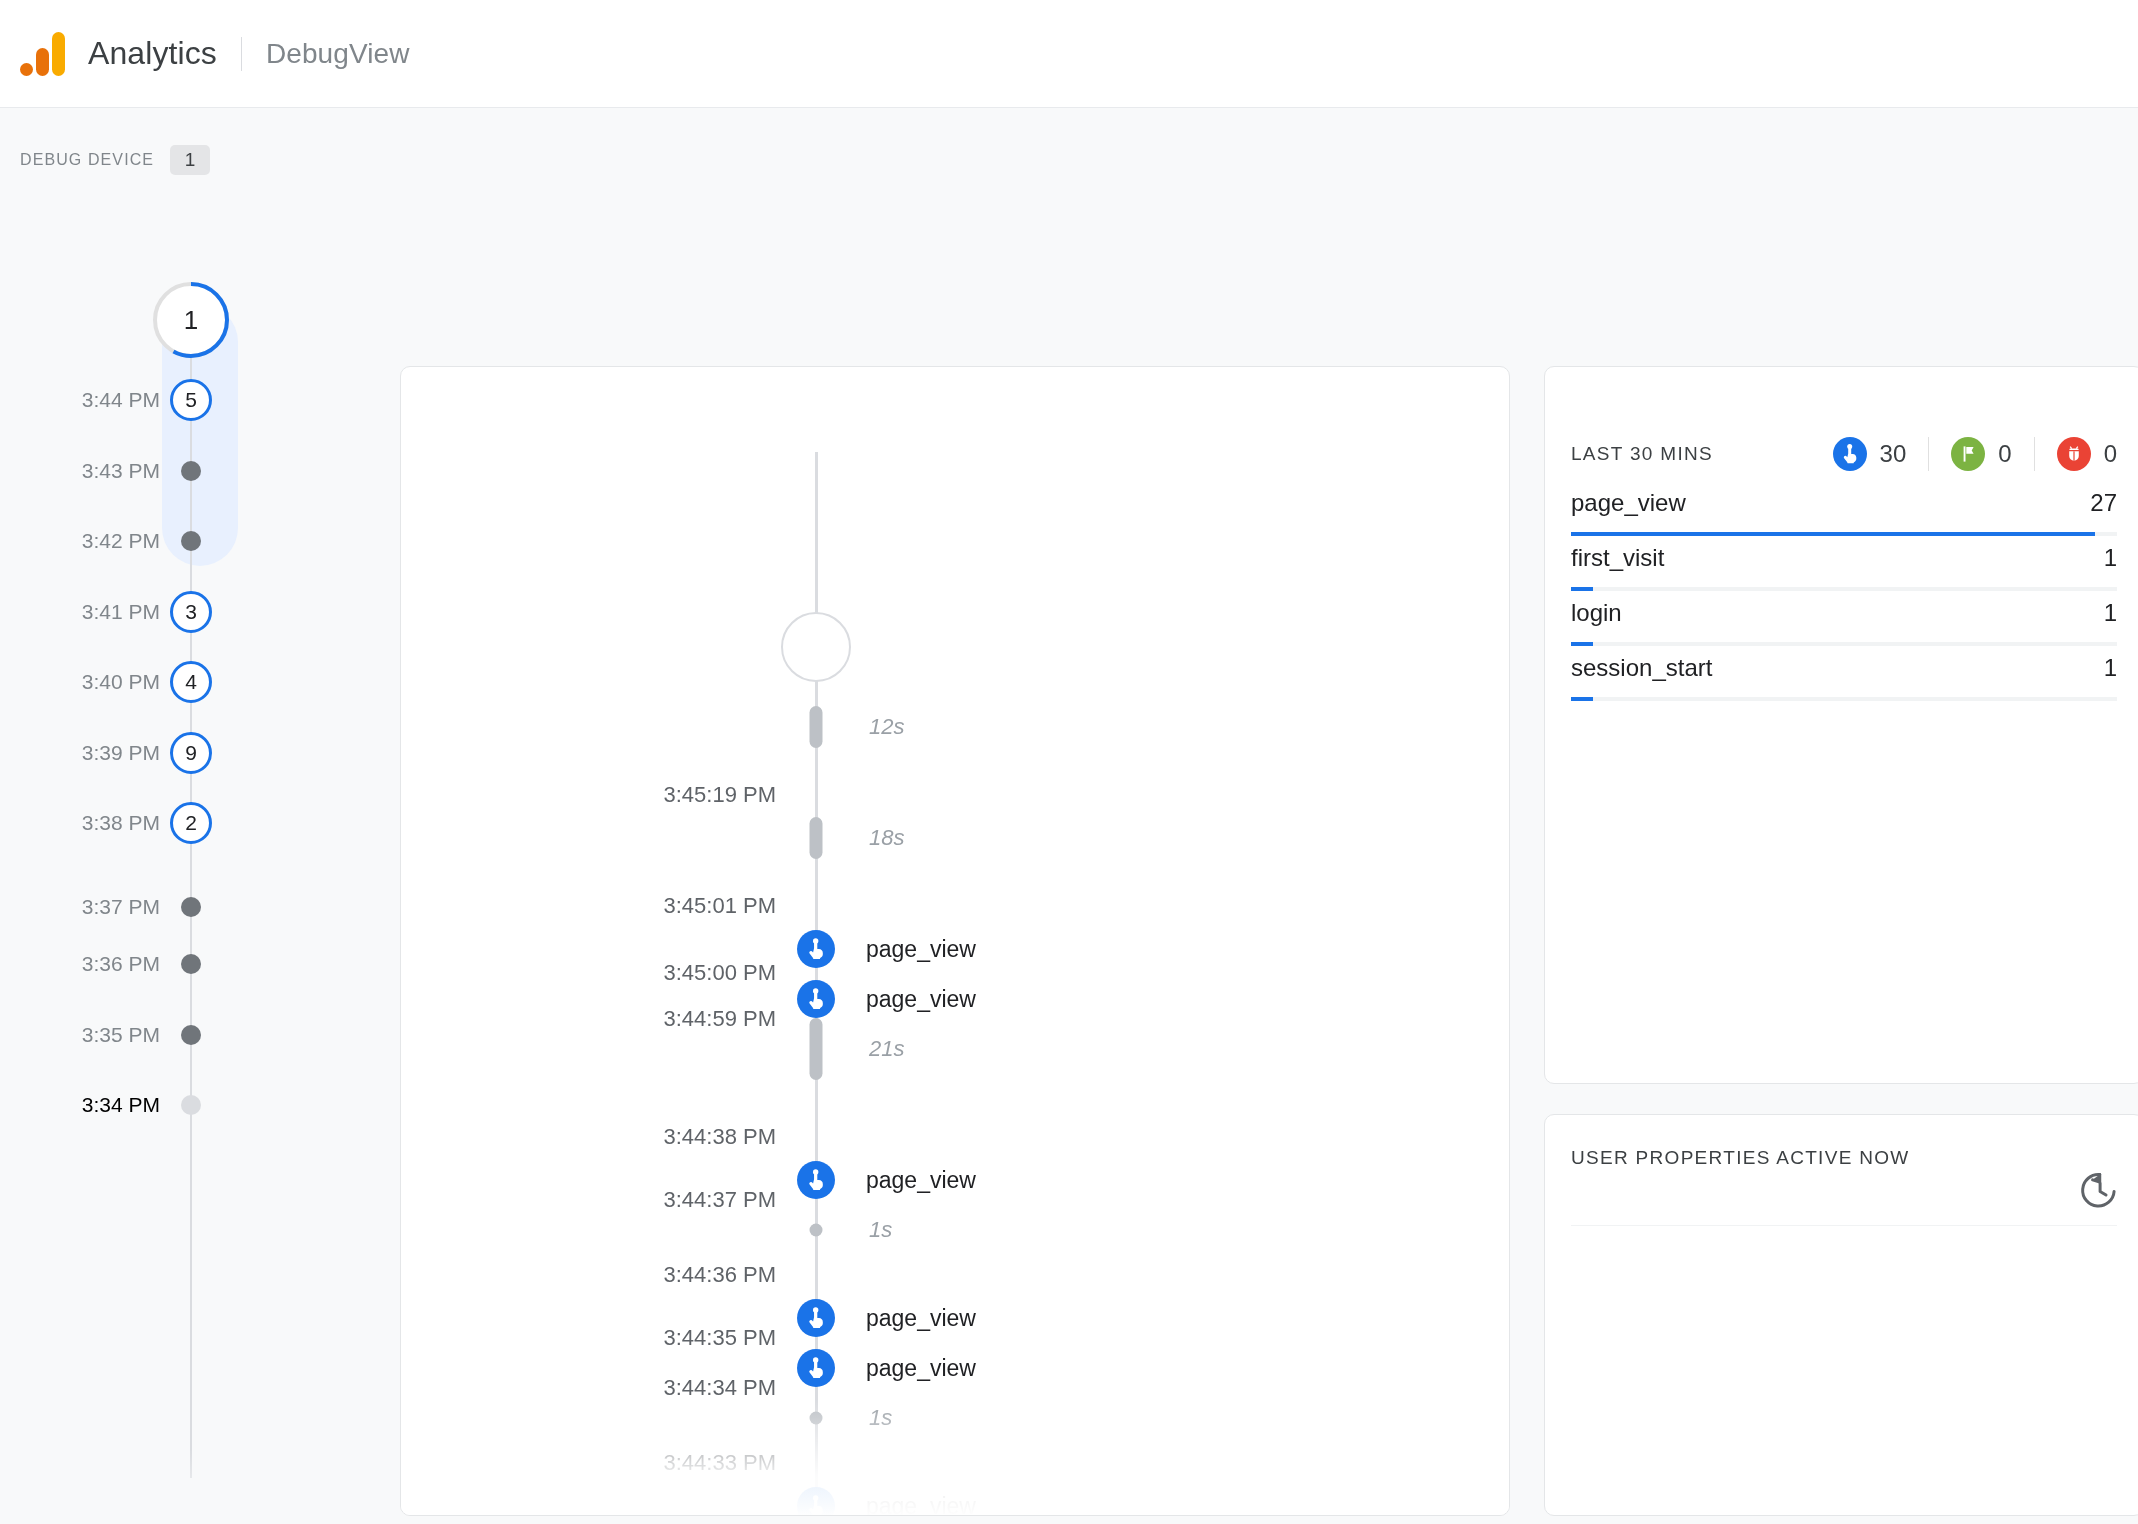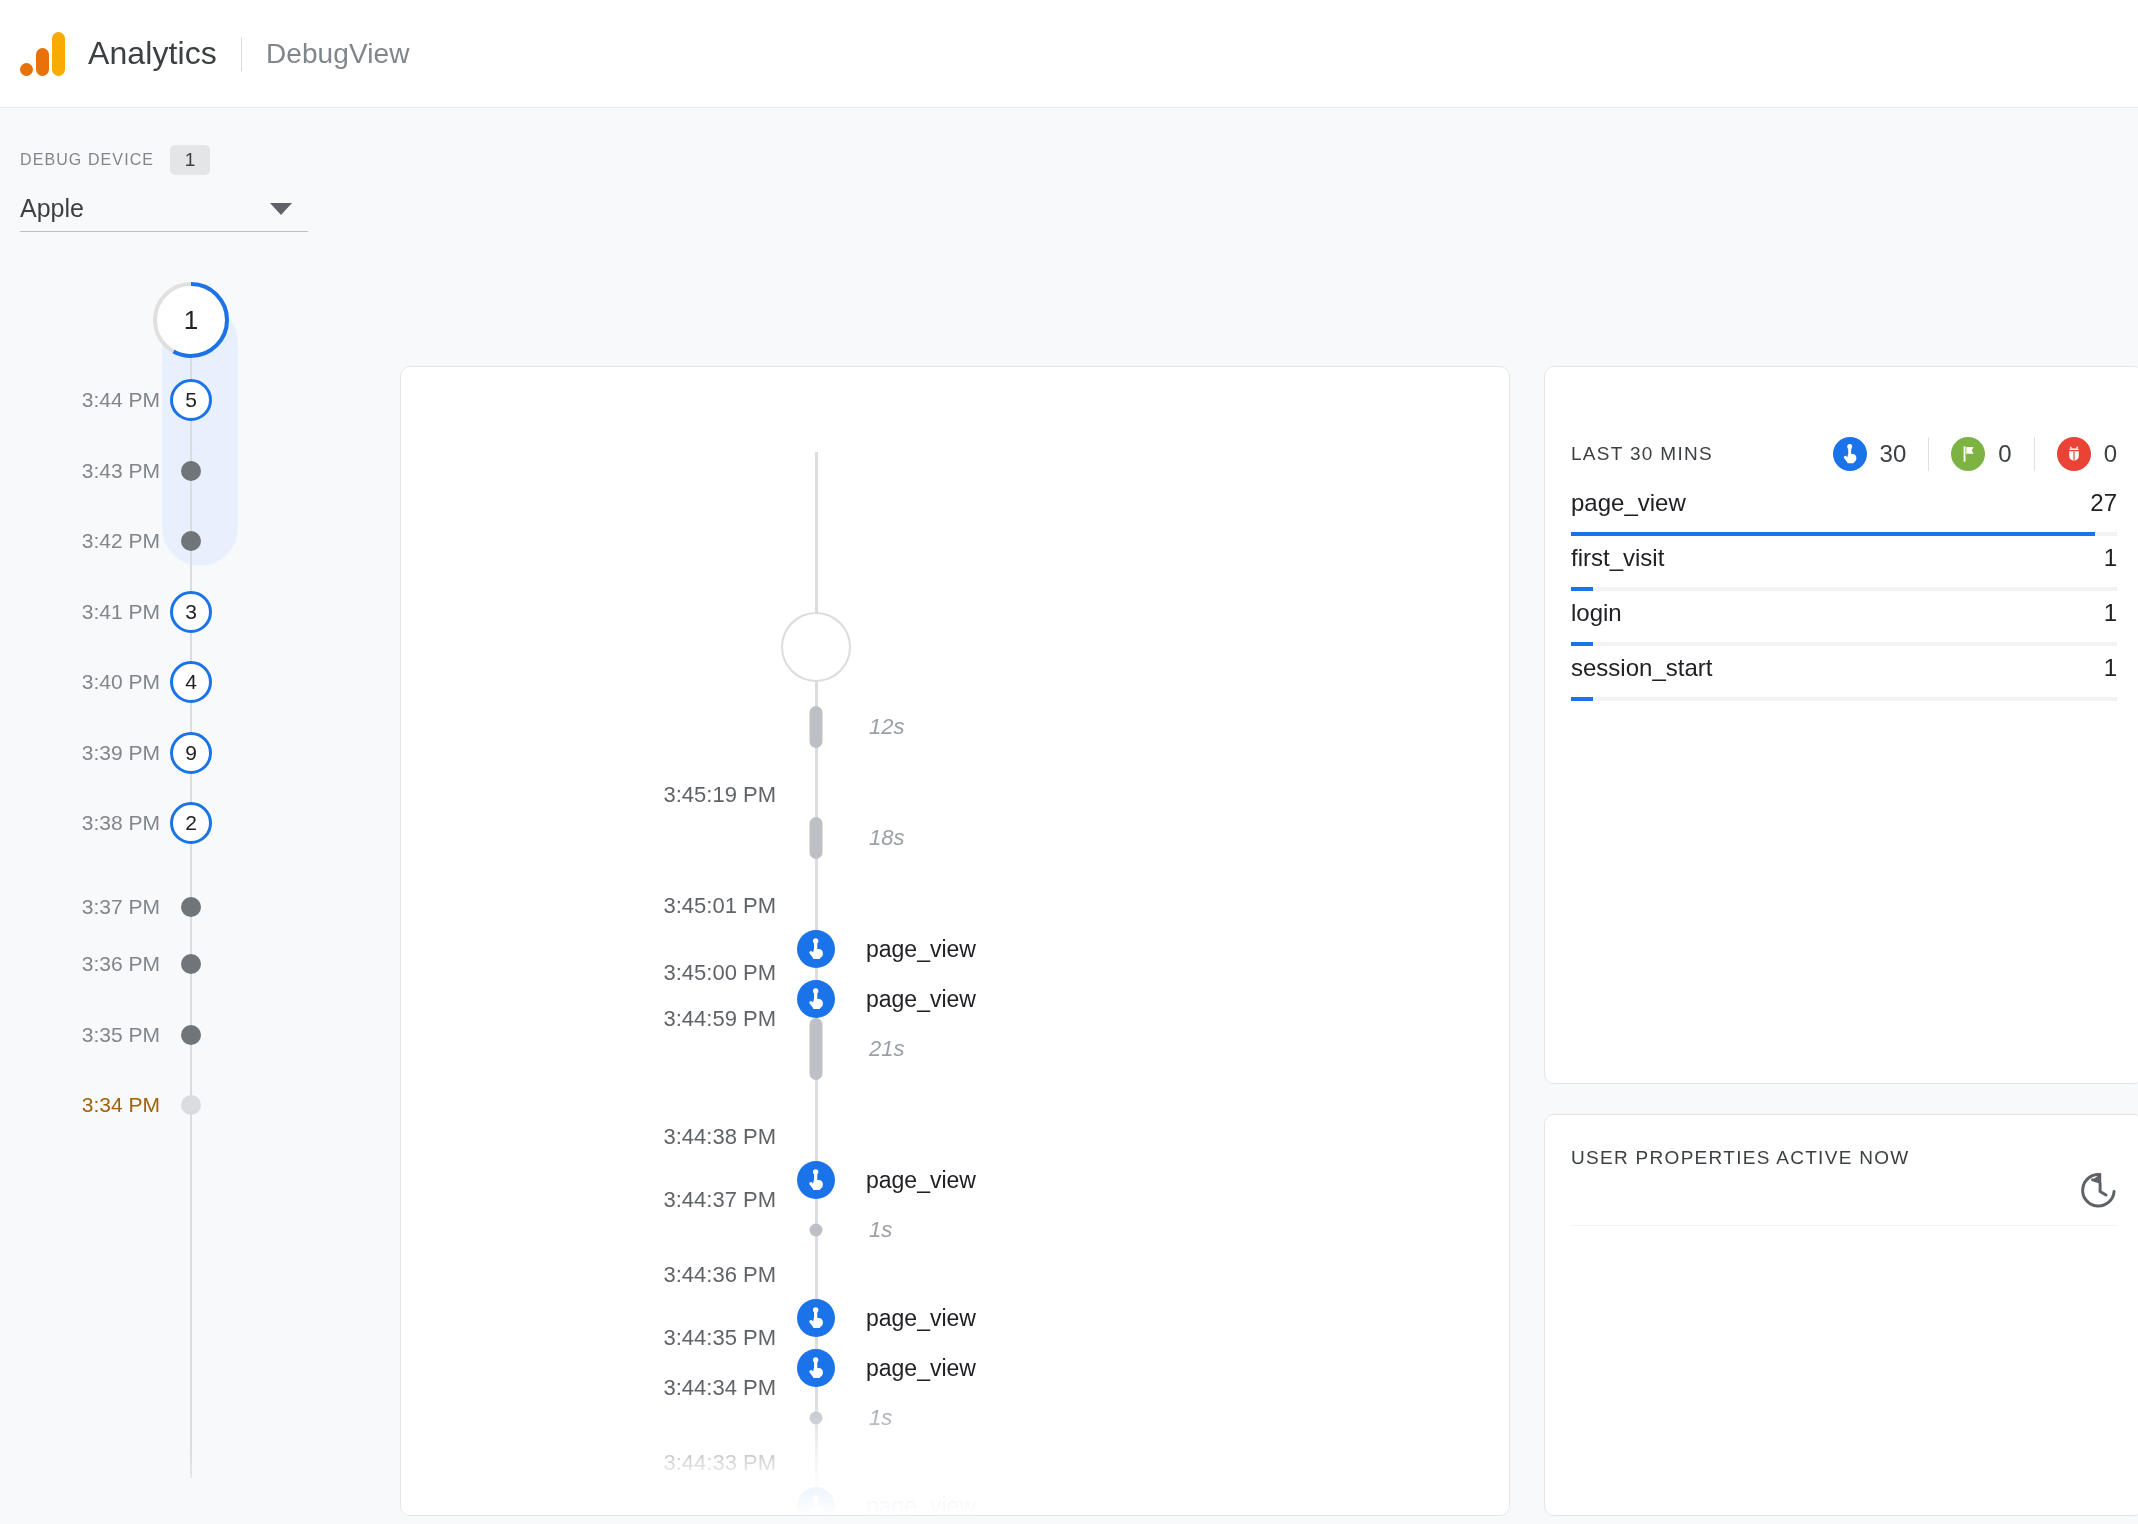--- a/index.html
+++ b/index.html
@@ -136,24 +136,20 @@
     <span class="app-sub">DebugView</span>
   </div>
 
   <div class="page">
 
     <div class="device-sel">
       <div class="device-label-row">
         <span class="device-label">DEBUG DEVICE</span>
         <span class="device-badge">1</span>
       </div>
-      <div class="device-picker">
-        <span class="device-value">Apple</span>
-        <span class="caret"></span>
-      </div>
     </div>
 
     <div class="minute-rail">
       <div class="rail-highlight"></div>
       <div class="rail-line"></div>
 
       <div class="rail-head">
         <div class="ring"></div>
         <svg class="arc" viewBox="0 0 76 76">
           <circle id="headArc" cx="38" cy="38" r="36" fill="none" stroke="#1a73e8" stroke-width="4" transform="rotate(-90 38 38)" stroke-dasharray="131.19290921390976 226.1946710584651"></circle>
@@ -196,21 +192,21 @@
           </div>
           <div class="minute-row" style="top: 688px;">
             <span class="minute-time">3:36 PM</span>
             <span class="node dot"></span>
           </div>
           <div class="minute-row" style="top: 758.5px;">
             <span class="minute-time">3:35 PM</span>
             <span class="node dot"></span>
           </div>
           <div class="minute-row" style="top: 829px;">
-            <span class="minute-time" style="color: #a16207;">3:34 PM</span>
+            <span class="minute-time" style="color: #000000;">3:34 PM</span>
             <span class="node dot" style="background: rgb(218, 220, 224);"></span>
           </div>
         </div>
       <div class="rail-fade"></div>
     </div>
 
     <div class="card card-stream">
       <div class="stream">
         <div class="stream-line"></div>
         <div class="stream-head"></div>

